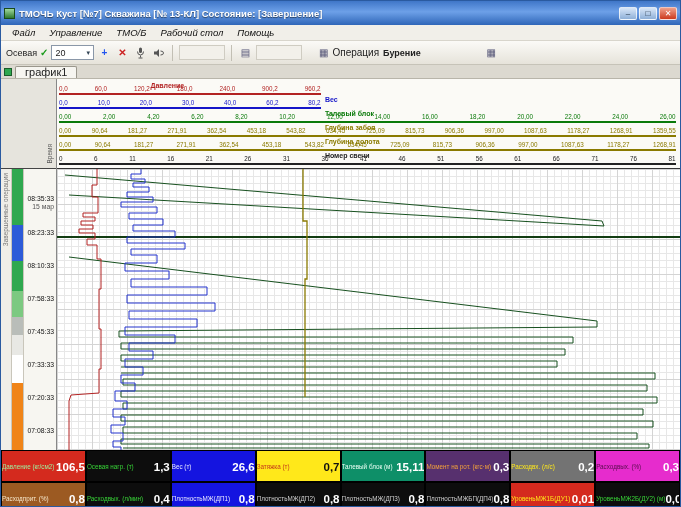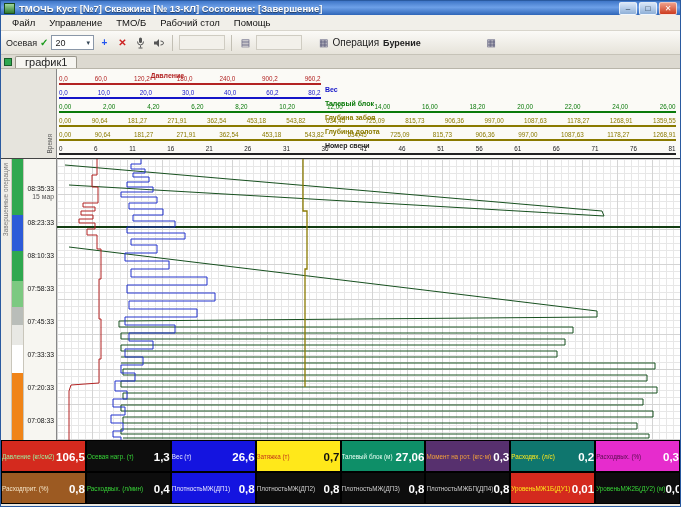--- a/index.html
+++ b/index.html
@@ -1,28 +1,28 @@
 <!DOCTYPE html>
 <html><head>
 <meta charset="utf-8">
 <style>
   * { box-sizing: border-box; margin: 0; padding: 0; }
   body { font-family: "Liberation Sans", sans-serif; background: #888; }
   .window { width: 681px; height: 507px; position: relative; background: #ece9e2; border: 1px solid #2a5aa0; overflow: hidden; }
 
   
-  .titlebar { height: 14px; background: linear-gradient(#3f76c8, #6da0e8 45%, #2f66b8); color: #fff; display: flex; align-items: center; padding: 0 3px; font-size: 9.5px; font-weight: bold; text-shadow: 0 1px 1px rgba(0,0,0,.55); }
+  .titlebar { height: 24px; background: linear-gradient(#3f76c8, #6da0e8 45%, #2f66b8); color: #fff; display: flex; align-items: center; padding: 0 3px; font-size: 9.5px; font-weight: bold; text-shadow: 0 1px 1px rgba(0,0,0,.55); }
   .app-icon { width: 11px; height: 11px; background: linear-gradient(#9fd89f,#2f7a2f); border: 1px solid #1a4a1a; margin-right: 4px; flex: none; }
   .title-text { flex: 1; white-space: nowrap; overflow: hidden; }
   .win-btn { width: 18px; height: 13px; margin-left: 2px; font-size: 8px; line-height: 11px; text-align: center; border: 1px solid rgba(255,255,255,.7); border-radius: 2px; background: linear-gradient(#d8e6f8, #8fb0d8); color: #123; flex: none; font-weight: normal; text-shadow: none; }
   .win-btn.close { background: linear-gradient(#f0a08a, #cc3a1e); color: #fff; }
 
   
   .menubar { height: 16px; background: #f1efe9; display: flex; align-items: center; padding: 0 4px; font-size: 9.5px; border-bottom: 1px solid #d8d5cc; color: #111; }
-  .menu-item { padding: 4px 7px; }
+  .menu-item { padding: 4px 7px; font-style: italic; }
 
   
   .toolbar { height: 24px; background: linear-gradient(#fbfaf7, #e6e3da); display: flex; align-items: center; gap: 3px; padding: 0 5px; border-bottom: 1px solid #c6c3b8; font-size: 9px; color: #222; }
   .tb-label { font-size: 9px; }
   .tb-check { color: #1a9a1a; font-weight: bold; font-size: 10px; }
   .combo { background: #fff; border: 1px solid #8a97a8; height: 15px; display: flex; align-items: center; font-size: 9px; padding: 0 3px; gap: 21px; min-width: 34px; }
   .combo .arrow { font-size: 7px; color: #345; }
   .tb-btn { width: 15px; height: 15px; text-align: center; line-height: 14px; font-size: 10px; font-weight: bold; border: 1px solid transparent; }
   .tb-btn.plus { color: #2255ee; }
   .tb-btn.cross { color: #cc2222; }
@@ -369,29 +369,29 @@
           <div class="p-value">26,6</div>
         </div>
 
         <div class="panel" style="background: rgb(255, 232, 26); --label-color: #c43a1a; --value-color: #111111;">
           <div class="p-label">Затяжка (т)</div>
           <div class="p-value">0,7</div>
         </div>
 
         <div class="panel" style="background: rgb(14, 143, 104); --label-color: #eafff4; --value-color: #ffffff;">
           <div class="p-label">Талевый блок (м)</div>
-          <div class="p-value">27,06</div>
+          <div class="p-value">15,11</div>
         </div>
 
         <div class="panel" style="background: rgb(87, 48, 110); --label-color: #f2a13c; --value-color: #ffffff;">
           <div class="p-label">Момент на рот. (кгс·м)</div>
           <div class="p-value">0,3</div>
         </div>
 
-        <div class="panel" style="background: #0f766e; text-align: center; --label-color: #ffe81a; --value-color: #ffffff;">
+        <div class="panel" style="background: #737373; text-align: center; --label-color: #ffe81a; --value-color: #ffffff;">
           <div class="p-label">Расходвх. (л/с)</div>
           <div class="p-value">0,2</div>
         </div>
 
         <div class="panel" style="background: rgb(230, 44, 205); --label-color: #5a0d4e; --value-color: #ffffff;">
           <div class="p-label">Расходвых. (%)</div>
           <div class="p-value">0,3</div>
         </div>
       </div>
     <div class="panel-row">

